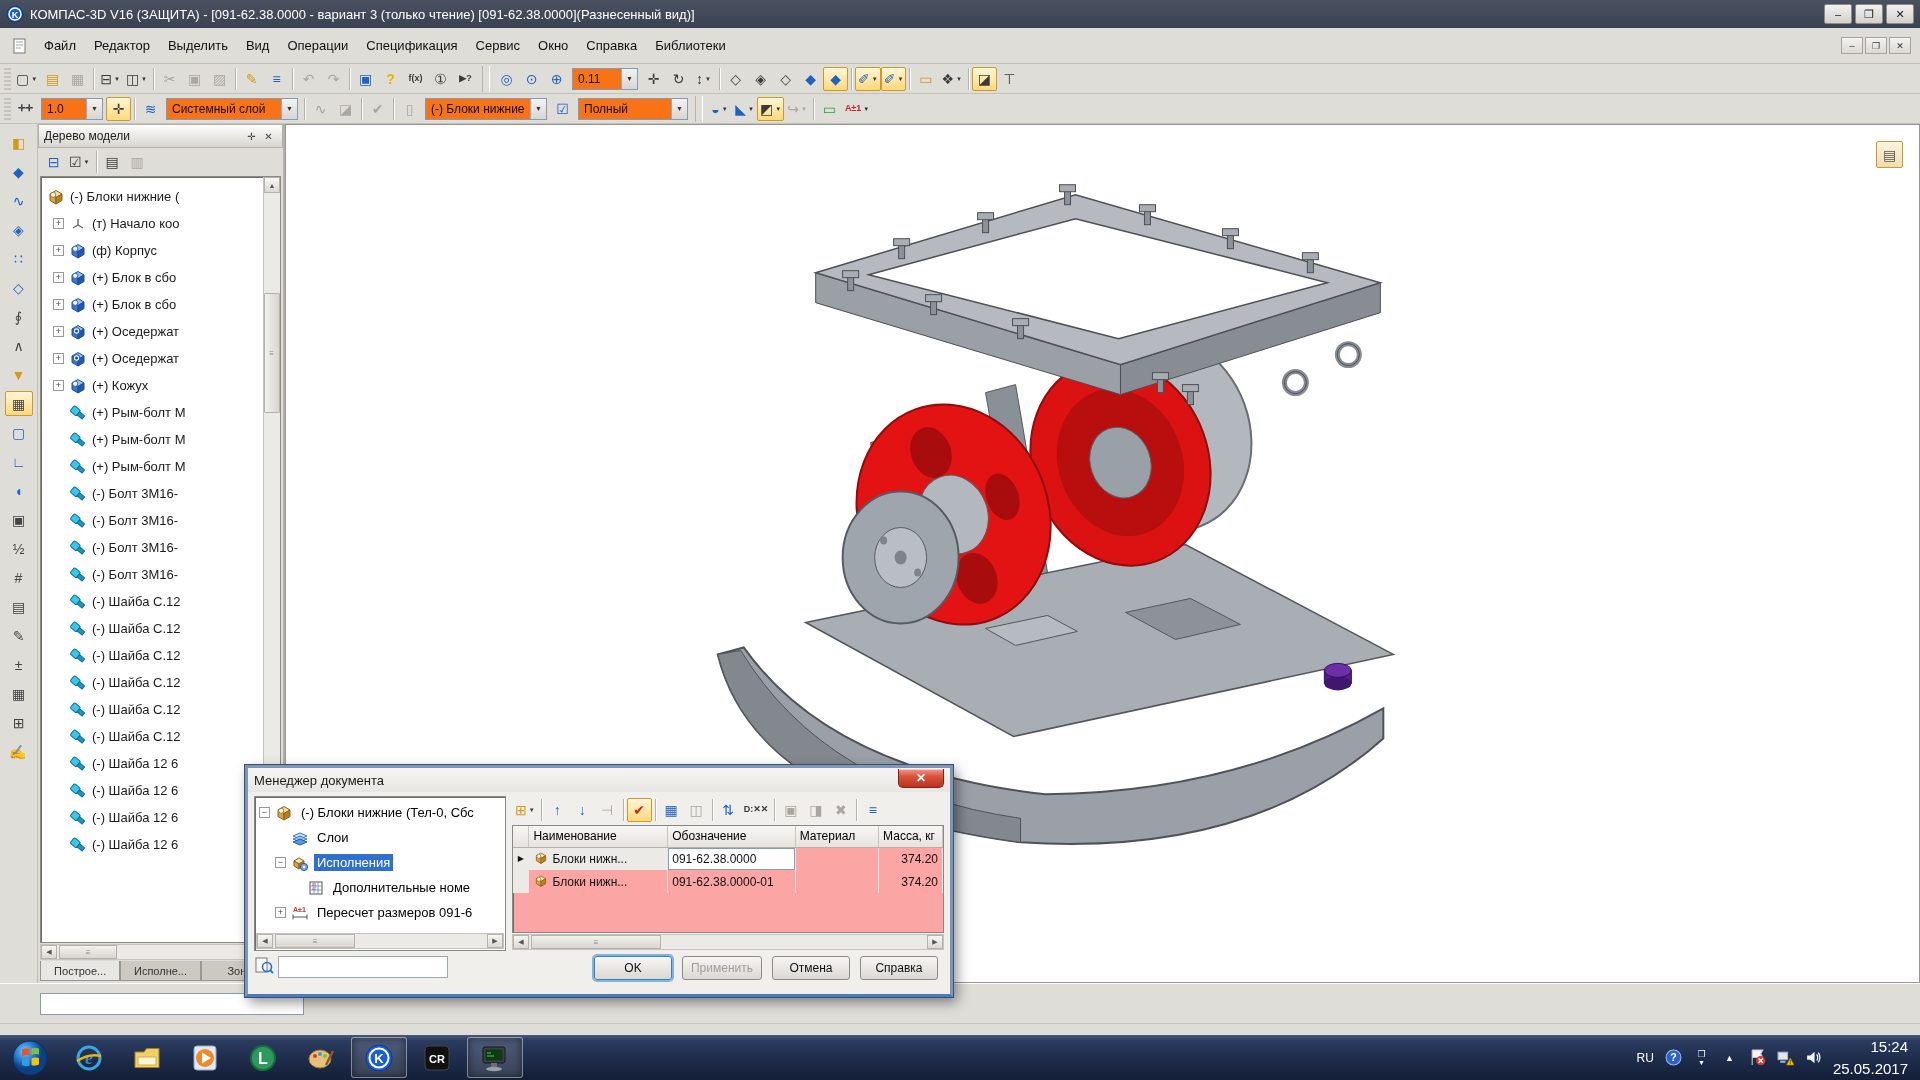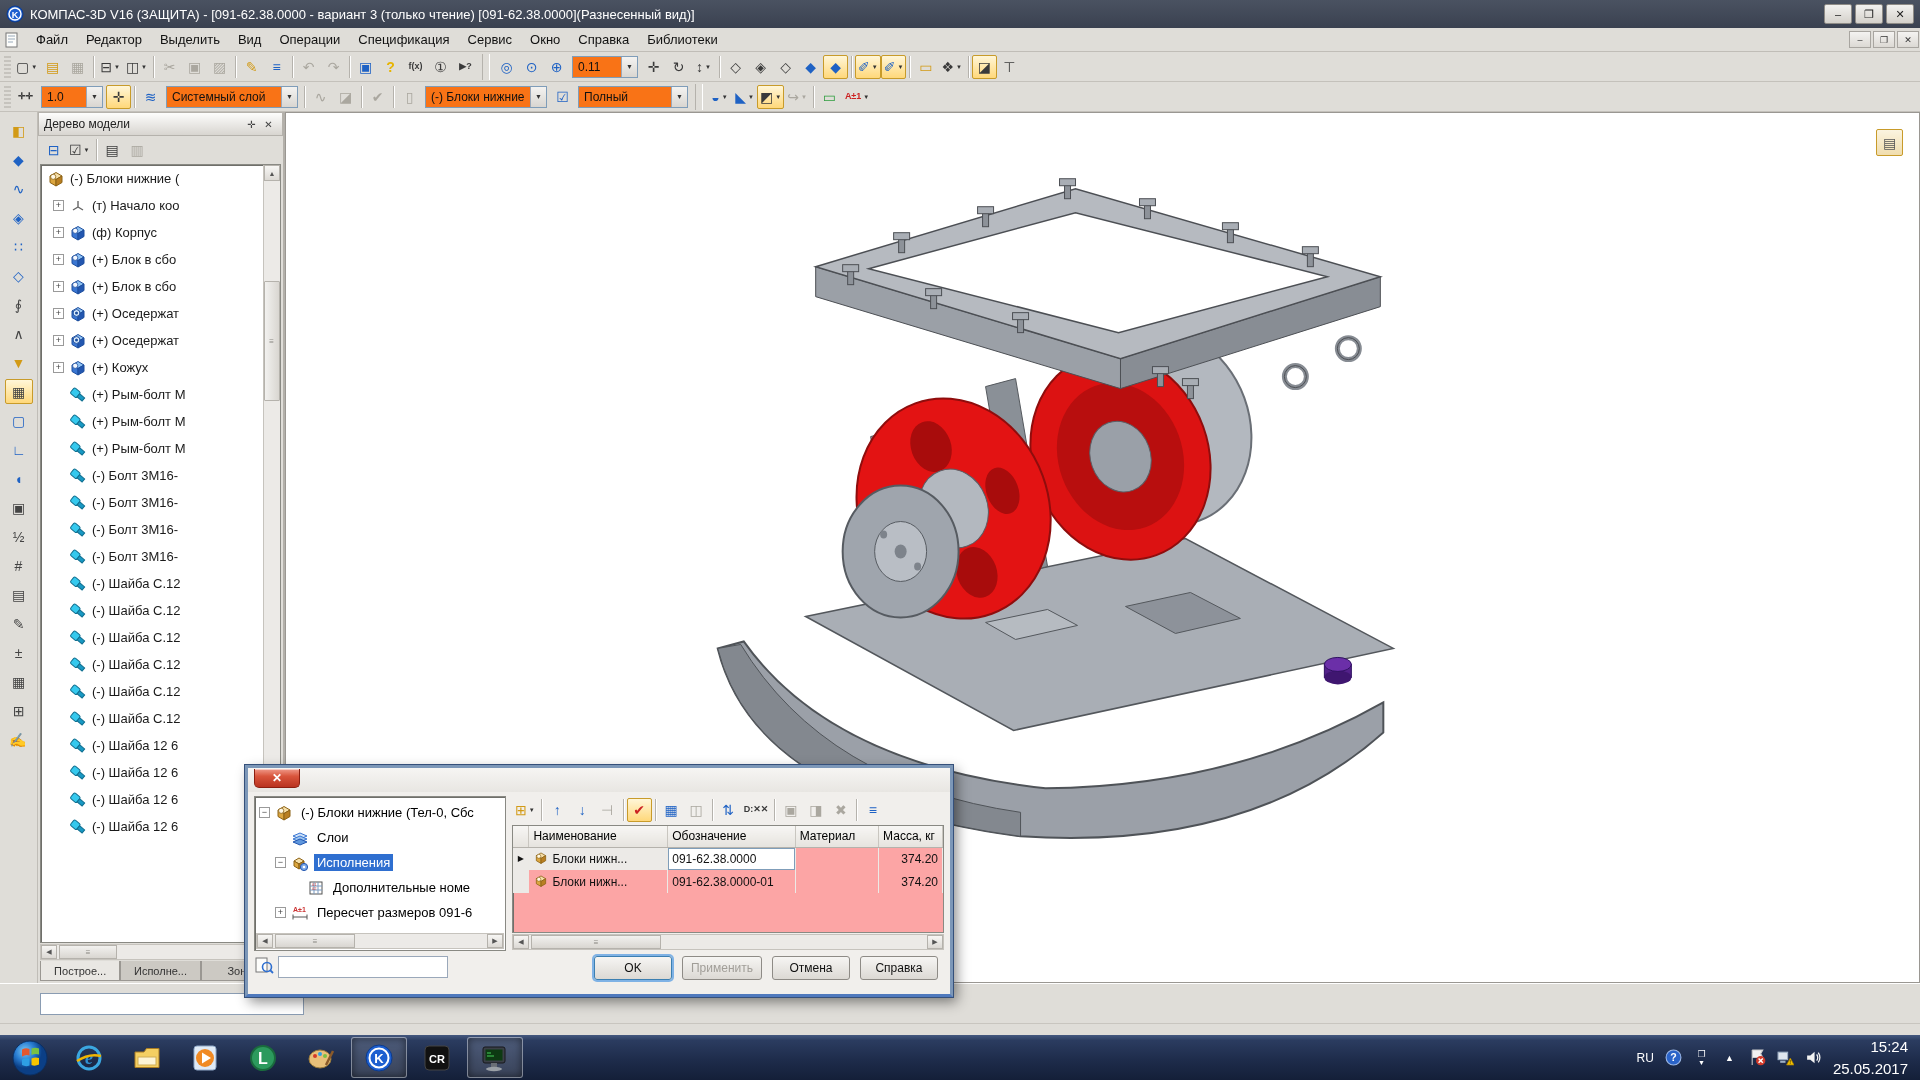--- a/index.html
+++ b/index.html
@@ -6,21 +6,21 @@
   html,body { width:1920px; height:1080px; overflow:hidden; font-family:"Liberation Sans", sans-serif; }
   #app { position:relative; width:1920px; height:1080px; display:flex; flex-direction:column; background:#dfddd8; }
 
   
   .titlebar { height:28px; background:linear-gradient(#4a5261,#3a4150); display:flex; align-items:center; padding:0 6px; color:#fff; font-size:13px; flex:0 0 auto; }
   .titlebar .appico { width:18px; height:18px; margin-right:6px; }
   .titlebar .ttl { flex:1; white-space:nowrap; overflow:hidden; }
   .winbtn { width:28px; height:20px; background:linear-gradient(#f2f1ef,#d4d1cb); border:1px solid #8e8b86; border-radius:2px; margin-left:3px; color:#222; font-size:11px; display:flex; align-items:center; justify-content:center; }
 
   
-  .menubar { height:24px; background:#dfddd8; border-bottom:1px solid #c0bdb7; display:flex; align-items:center; font-size:13px; color:#111; padding:0 1px; flex:0 0 auto; }
+  .menubar { height:36px; background:#dfddd8; border-bottom:1px solid #c0bdb7; display:flex; align-items:center; font-size:13px; color:#111; padding:0 9px; flex:0 0 auto; }
   .menubar .mico { width:18px; height:18px; margin:0 6px 0 2px; }
   .mitem { padding:3px 9px; }
   .mdibtns { margin-left:auto; display:flex; }
   .mdibtn { width:22px; height:17px; border:1px solid #a8a5a0; background:linear-gradient(#f4f3f1,#dcd9d4); margin-left:2px; font-size:9px; display:flex; align-items:center; justify-content:center; color:#333; }
 
   
   .tb { height:30px; background:#dfddd8; border-bottom:1px solid #c4c1bb; display:flex; align-items:center; padding:1px 2px; flex:0 0 auto; }
   .handle { width:7px; height:22px; margin:0 2px; background:repeating-linear-gradient(#b5b2ac 0 2px, transparent 2px 4px); opacity:.6; }
   .tbtn { height:24px; min-width:25px; padding:0 2px; display:flex; align-items:center; justify-content:center; border:1px solid transparent; border-radius:2px; }
   .tbtn .glyph { font-size:14px; color:#3a3a3a; line-height:1; }
@@ -41,21 +41,21 @@
   .leftstrip { width:38px; background:#dfddd8; border-right:1px solid #c0bdb7; padding-top:4px; display:flex; flex-direction:column; align-items:center; }
   .lsbtn { width:28px; height:25px; margin:2px 0; display:flex; align-items:center; justify-content:center; border:1px solid transparent; border-radius:2px; font-size:14px; color:#444; }
   .lsbtn.pressed { background:linear-gradient(#fff6d8,#ffd87a); border-color:#c89b2a; }
 
   .treepanel { width:247px; background:#dfddd8; border-right:2px solid #b3b0aa; display:flex; flex-direction:column; }
   .tp-header { height:24px; background:linear-gradient(#fdfdfc,#d8d5d0); border:1px solid #b5b2ac; display:flex; align-items:center; font-size:12px; color:#222; padding:0 5px; }
   .tp-header .t { flex:1; }
   .tp-hbtn { width:17px; height:16px; display:flex; align-items:center; justify-content:center; font-size:10px; color:#444; }
   .tp-toolbar { height:28px; display:flex; align-items:center; padding:2px 3px; }
   .tp-tree { flex:1; margin:0 2px; background:#fff; border:1px solid #898983; box-shadow:inset 1px 1px 0 #6f6f6a; display:flex; min-height:0; }
-  .trows { flex:1; padding-top:0; overflow:hidden; }
+  .trows { flex:1; padding-top:6px; overflow:hidden; }
   .trow { height:27px; display:flex; align-items:center; font-size:13px; color:#1a1a1a; padding-left:12px; white-space:nowrap; }
   .trow.root { padding-left:5px; }
   .exp { width:11px; height:11px; border:1px solid #9a9a9a; background:#fff; font-size:9px; line-height:9px; text-align:center; color:#444; margin-right:4px; flex:0 0 auto; }
   .expspace { width:15px; flex:0 0 auto; }
   .ticon { width:20px; height:18px; margin-right:4px; flex:0 0 auto; }
   .ticon svg { width:100%; height:100%; }
   .vscroll { width:17px; background:#eceae7; border-left:1px solid #c6c3bd; display:flex; flex-direction:column; align-items:stretch; }
   .sarr { height:16px; background:linear-gradient(#f7f6f4,#dcd9d4); border:1px solid #b5b2ac; font-size:7px; display:flex; align-items:center; justify-content:center; color:#555; }
   .vtrack { flex:1; position:relative; }
   .vthumb { position:absolute; left:0; right:0; top:100px; height:120px; background:linear-gradient(90deg,#f2f1ef,#d9d6d1); border:1px solid #b5b2ac; border-radius:1px; display:flex; align-items:center; justify-content:center; color:#8a8781; font-size:8px; letter-spacing:1px; }
@@ -817,20 +817,21 @@
     </div>
   </div>
 
   <div class="statusbar">
     <div class="msgfield"></div>
   </div>
   <div class="bottomfill"></div>
 
   <div class="dialog">
     <div class="dlg-title">
+      <span class="t">Менеджер документа</span>
       <div class="dlg-close">
           <span>✕</span>
         </div>
     </div>
     <div class="dlg-body">
       <div class="dlg-panes">
         <div class="dm-left">
           <div class="dm-rows">
               <div class="dm-row">
                 <span style="width: 4px;"></span>

